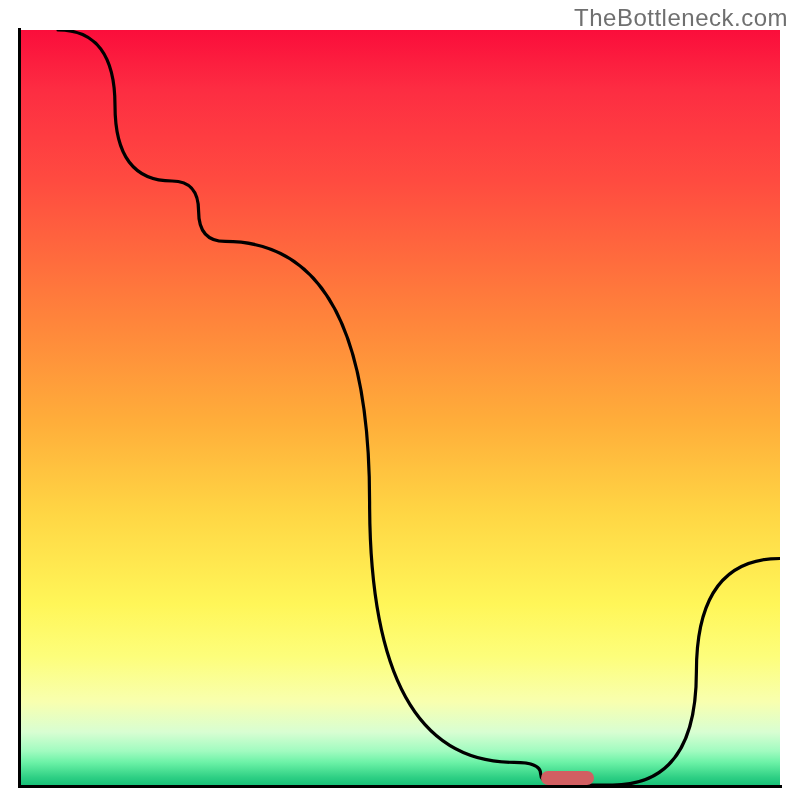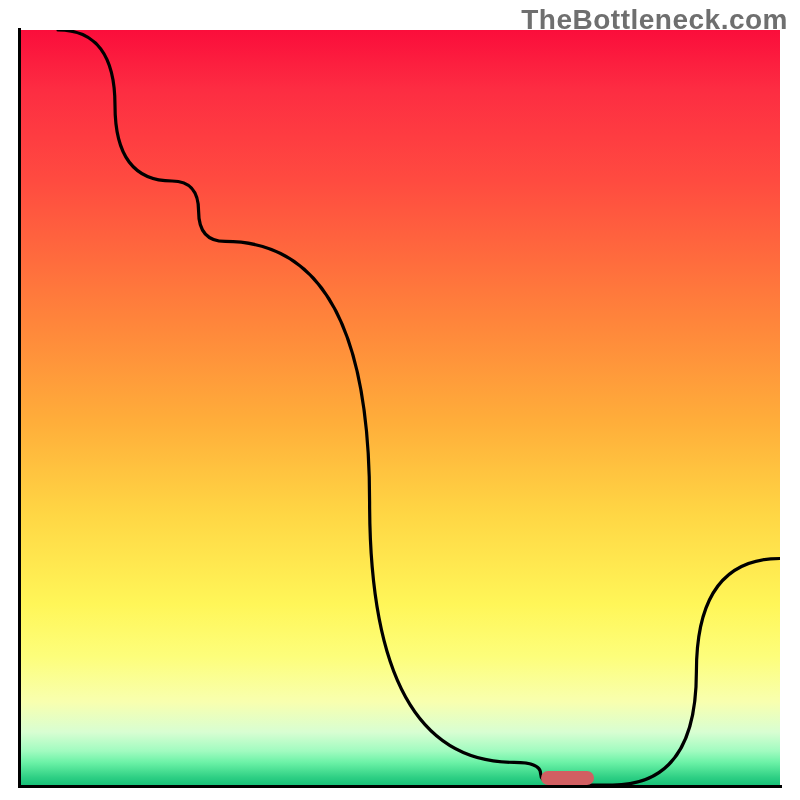--- a/index.html
+++ b/index.html
@@ -12,22 +12,22 @@
   }
   .container {
     position: relative;
     width: 800px;
     height: 800px;
   }
   .watermark {
     position: absolute;
     top: 4px;
     right: 12px;
-    font-size: 28px;
-    font-weight: bold;
+    font-size: 24px;
+    font-weight: normal;
     color: #6f6f6f;
     letter-spacing: 0.5px;
   }
   .plot-area {
     position: absolute;
     left: 20px;
     top: 30px;
     width: 760px;
     height: 755px;
     overflow: hidden;

